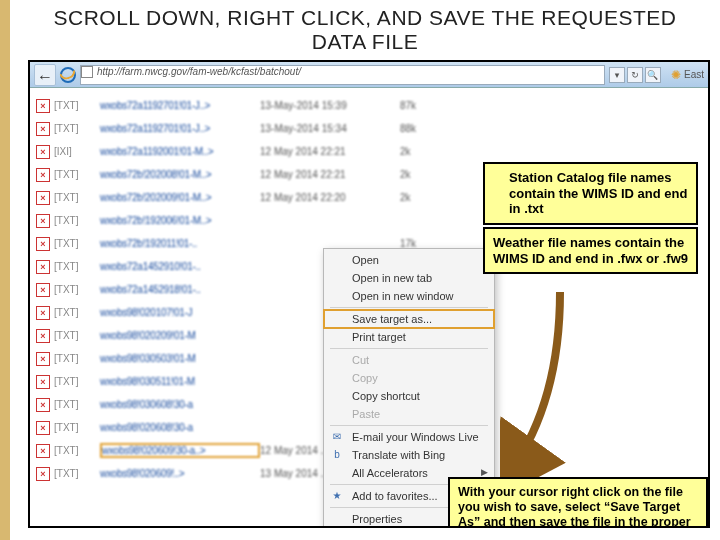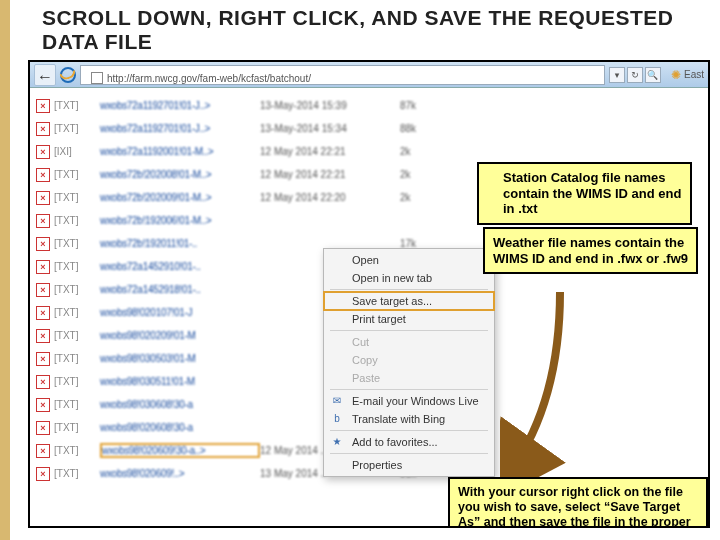--- a/index.html
+++ b/index.html
@@ -9,22 +9,23 @@
     background: #fff;
     font-family: "Segoe UI", Arial, sans-serif;
     font-size: 11px;
     overflow: hidden;
     position: relative;
     border-left: 10px solid #d8b870;
   }
   .title {
     font-family: "Arial Narrow", Arial, sans-serif;
     font-size: 21px;
-    font-weight: bold;
-    padding: 6px 40px 6px 32px;
+    font-weight: normal;
+    text-align: center;
+    padding: 6px 40px 6px 40px;
     color: #222;
     letter-spacing: 0.5px;
   }
   .browser {
     margin: 0 10px 0 18px;
     border: 2px solid #000;
     height: 468px;
     background: #fff;
     position: relative;
     overflow: hidden;
@@ -62,25 +63,26 @@
     border-radius: 0 0 12px 12px;
     top: 3px; left: -2px;
     transform: rotate(-15deg);
   }
   .addr {
     flex: 1;
     background: #fff;
     border: 1px solid #9ab;
     height: 20px;
     display: flex;
-    align-items: flex-end;
-    padding: 0 10px;
+    align-items: flex-start;
+    padding: 0 0;
     color: #555;
     font-size: 10px;
     filter: blur(0.7px);
+    font-style: italic;
   }
   .addr .file-icon {
     width: 12px; height: 12px;
     background: #fff;
     border: 1px solid #888;
     margin-right: 4px;
     flex-shrink: 0;
   }
   .addr-end {
     display: flex; gap: 2px; align-items: center;
@@ -196,21 +198,21 @@
     position: absolute;
     background: #ffff99;
     border: 2px solid #000;
     padding: 6px 8px;
     font-family: Arial, sans-serif;
     font-size: 13px;
     font-weight: bold;
     line-height: 1.2;
     z-index: 30;
   }
-  .c1 { top: 100px; right: 16px; width: 215px; padding-left: 24px; }
+  .c1 { top: 100px; right: 10px; width: 215px; padding-left: 24px; }
   .c2 { top: 165px; right: 10px; width: 215px; }
   .c3 { top: 415px; right: 0px; width: 260px; font-size: 12.5px; }
   .arrow-shape {
     position: absolute;
     top: 220px; left: 470px;
     width: 80px; height: 200px;
     z-index: 25;
     pointer-events: none;
   }
 </style>
@@ -356,30 +358,33 @@
         <span class="tlabel">[TXT]</span>
         <span class="fname">wxobs98!020609!..&gt;</span>
         <span class="fdate">13 May 2014 ..</span>
         <span class="fsize">31k</span>
       </div>
     </div>
 
   <div class="ctxmenu" id="ctxmenu">
       <div class="mi"><span>Open</span></div>
       <div class="mi"><span>Open in new tab</span></div>
+      <div class="mi"><span>Open in new window</span></div>
       <div class="sep"></div>
       <div class="mi hl-box"><span>Save target as...</span></div>
       <div class="mi"><span>Print target</span></div>
       <div class="sep"></div>
       <div class="mi disabled"><span>Cut</span></div>
       <div class="mi disabled"><span>Copy</span></div>
+      <div class="mi"><span>Copy shortcut</span></div>
       <div class="mi disabled"><span>Paste</span></div>
       <div class="sep"></div>
       <div class="mi"><span class="mico">✉</span><span>E-mail your Windows Live</span></div>
       <div class="mi"><span class="mico">b</span><span>Translate with Bing</span></div>
+      <div class="mi"><span>All Accelerators</span><span class="arrow">▶</span></div>
       <div class="sep"></div>
       <div class="mi"><span class="mico">★</span><span>Add to favorites...</span></div>
       <div class="sep"></div>
       <div class="mi"><span>Properties</span></div>
     </div>
 
   <svg class="arrow-shape" viewBox="0 0 80 200">
     <defs>
       <marker id="ah" markerWidth="10" markerHeight="10" refX="5" refY="5" orient="auto">
         <path d="M0,0 L10,5 L0,10 Z" fill="#8a5a1a"></path>

